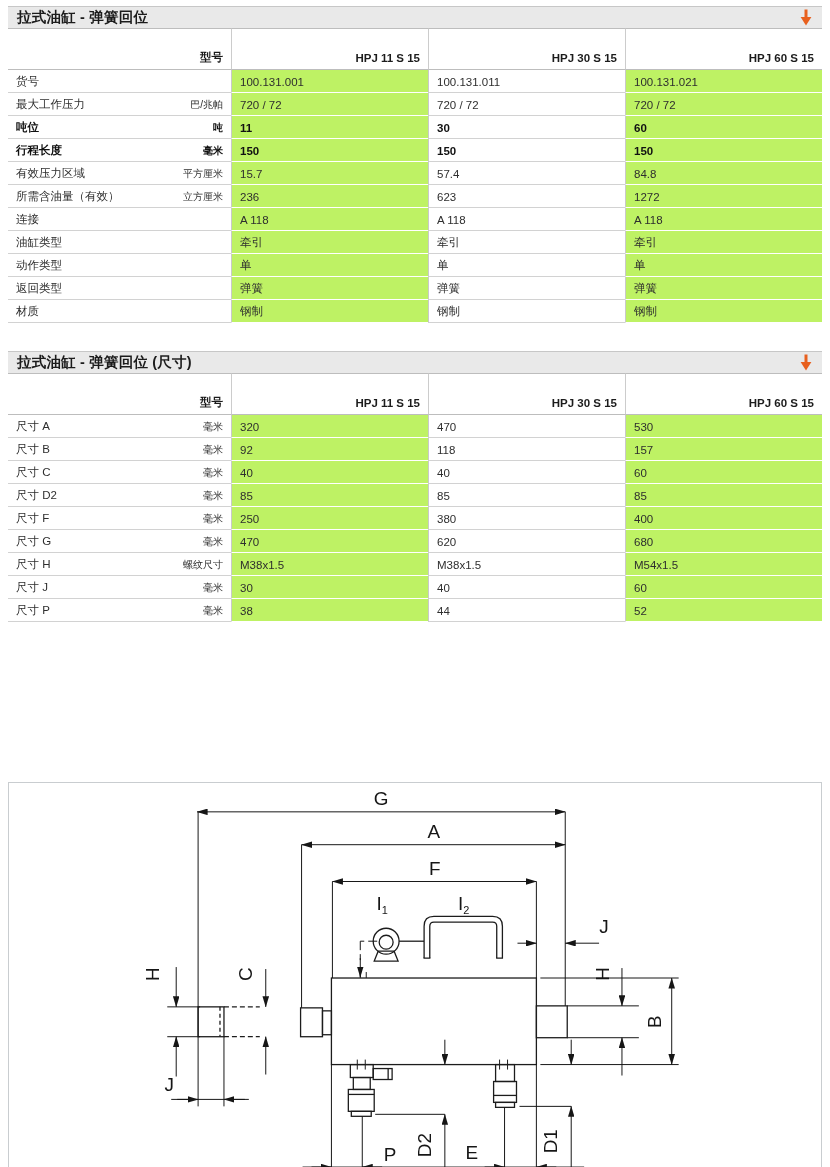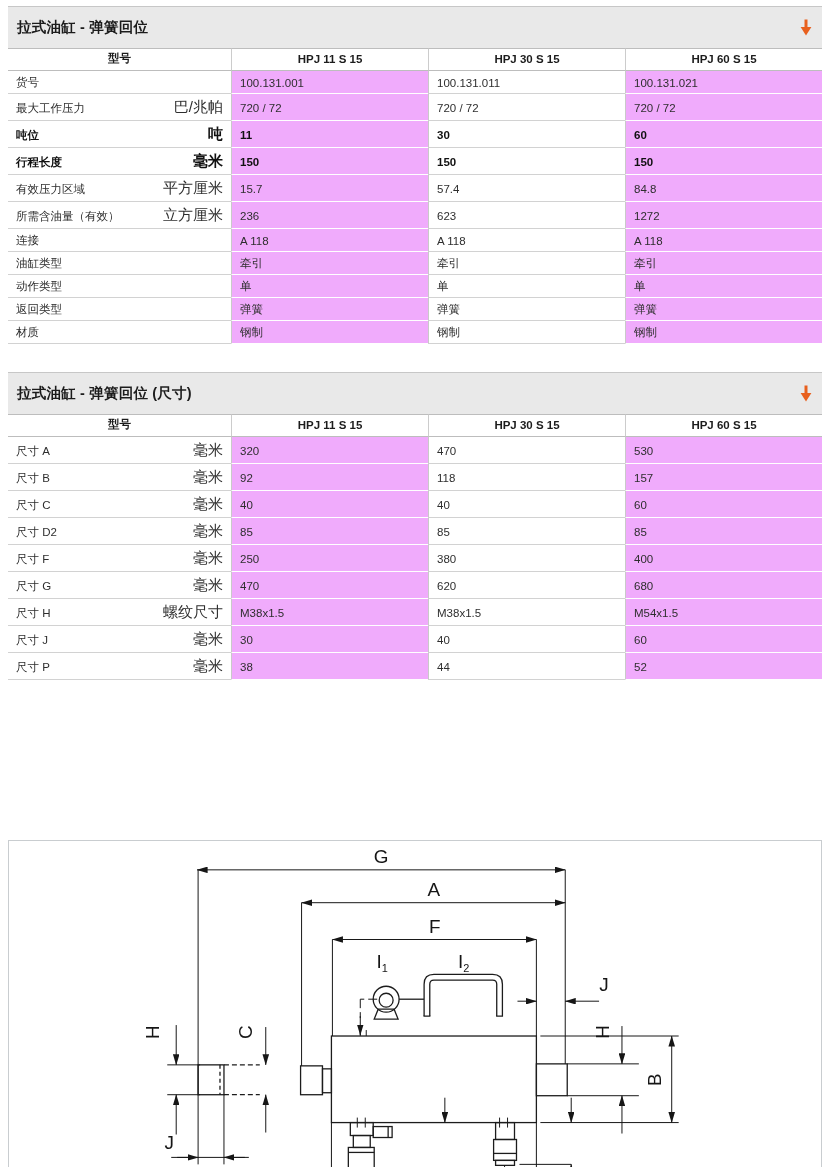--- a/index.html
+++ b/index.html
@@ -6,47 +6,47 @@
   html,body { background:#fff; }
   body {
     width:830px; height:1167px; overflow:hidden;
     font-family:"Liberation Sans","DejaVu Sans",sans-serif;
     color:#2b2b2b;
   }
   .page { padding:4px 8px 0 8px; }
 
   
   .band {
-    height:42px; background:#e9e9e9; border-top:1px solid #c7c7c7;
+    height:22px; background:#e9e9e9; border-top:1px solid #c7c7c7;
     display:flex; align-items:center; justify-content:space-between;
     padding:0 8px 0 9px; margin-top:2px;
   }
   .band-title { font-size:14.5px; font-weight:bold; color:#1c1c1c; letter-spacing:0.2px; }
   .band-arrow { display:flex; align-items:center; cursor:pointer; }
 
   
   table.spec { width:100%; border-collapse:separate; border-spacing:0; table-layout:fixed; }
   table.spec col.c-lbl { width:27.4%; }
   table.spec col.c-v   { width:24.2%; }
   table.spec th {
-    font-size:11.5px; text-align:center; font-weight:bold; color:#1c1c1c;
-    padding:2px 8px 4px 8px; background:#fff;
+    font-size:11.5px; text-align:right; font-weight:bold; color:#1c1c1c;
+    padding:21px 8px 4px 8px; background:#fff;
     border-top:1px solid #bdbdbd; border-bottom:1px solid #bdbdbd;
   }
   table.spec th.vh { border-left:1px solid #cccccc; }
   table.spec td {
     font-size:11.5px; height:22px; padding:4px 8px 3px 8px;
     vertical-align:middle; color:#2e2e2e;
   }
   td.lbl { background:#fff; border-bottom:1px solid #d2d2d2; padding-right:6px; }
   td.lbl .lblwrap { display:flex; justify-content:space-between; align-items:baseline; }
   td.val { border-left:1px solid #c9c9c9; background:#fff; border-bottom:1px solid #d2d2d2; }
-  td.val.g { background:#f0abfc; border-bottom:1px solid #ffffff; }
+  td.val.g { background:#bef264; border-bottom:1px solid #ffffff; }
   tr.b td, tr.b .unit { font-weight:bold; color:#111; }
-  .unit { font-size:15px; color:#2e2e2e; white-space:nowrap; }
+  .unit { font-size:10px; color:#2e2e2e; white-space:nowrap; }
 
   .gap1 { height:26px; }
   .gap2 { height:160px; }
 
   
   .panel {
     width:814px; height:398px; border:1px solid #c9cdd0; background:#fff;
   }
   svg text { font-family:"Liberation Sans","DejaVu Sans",sans-serif; fill:#161616; }
   .dimtxt { font-size:19px; }

